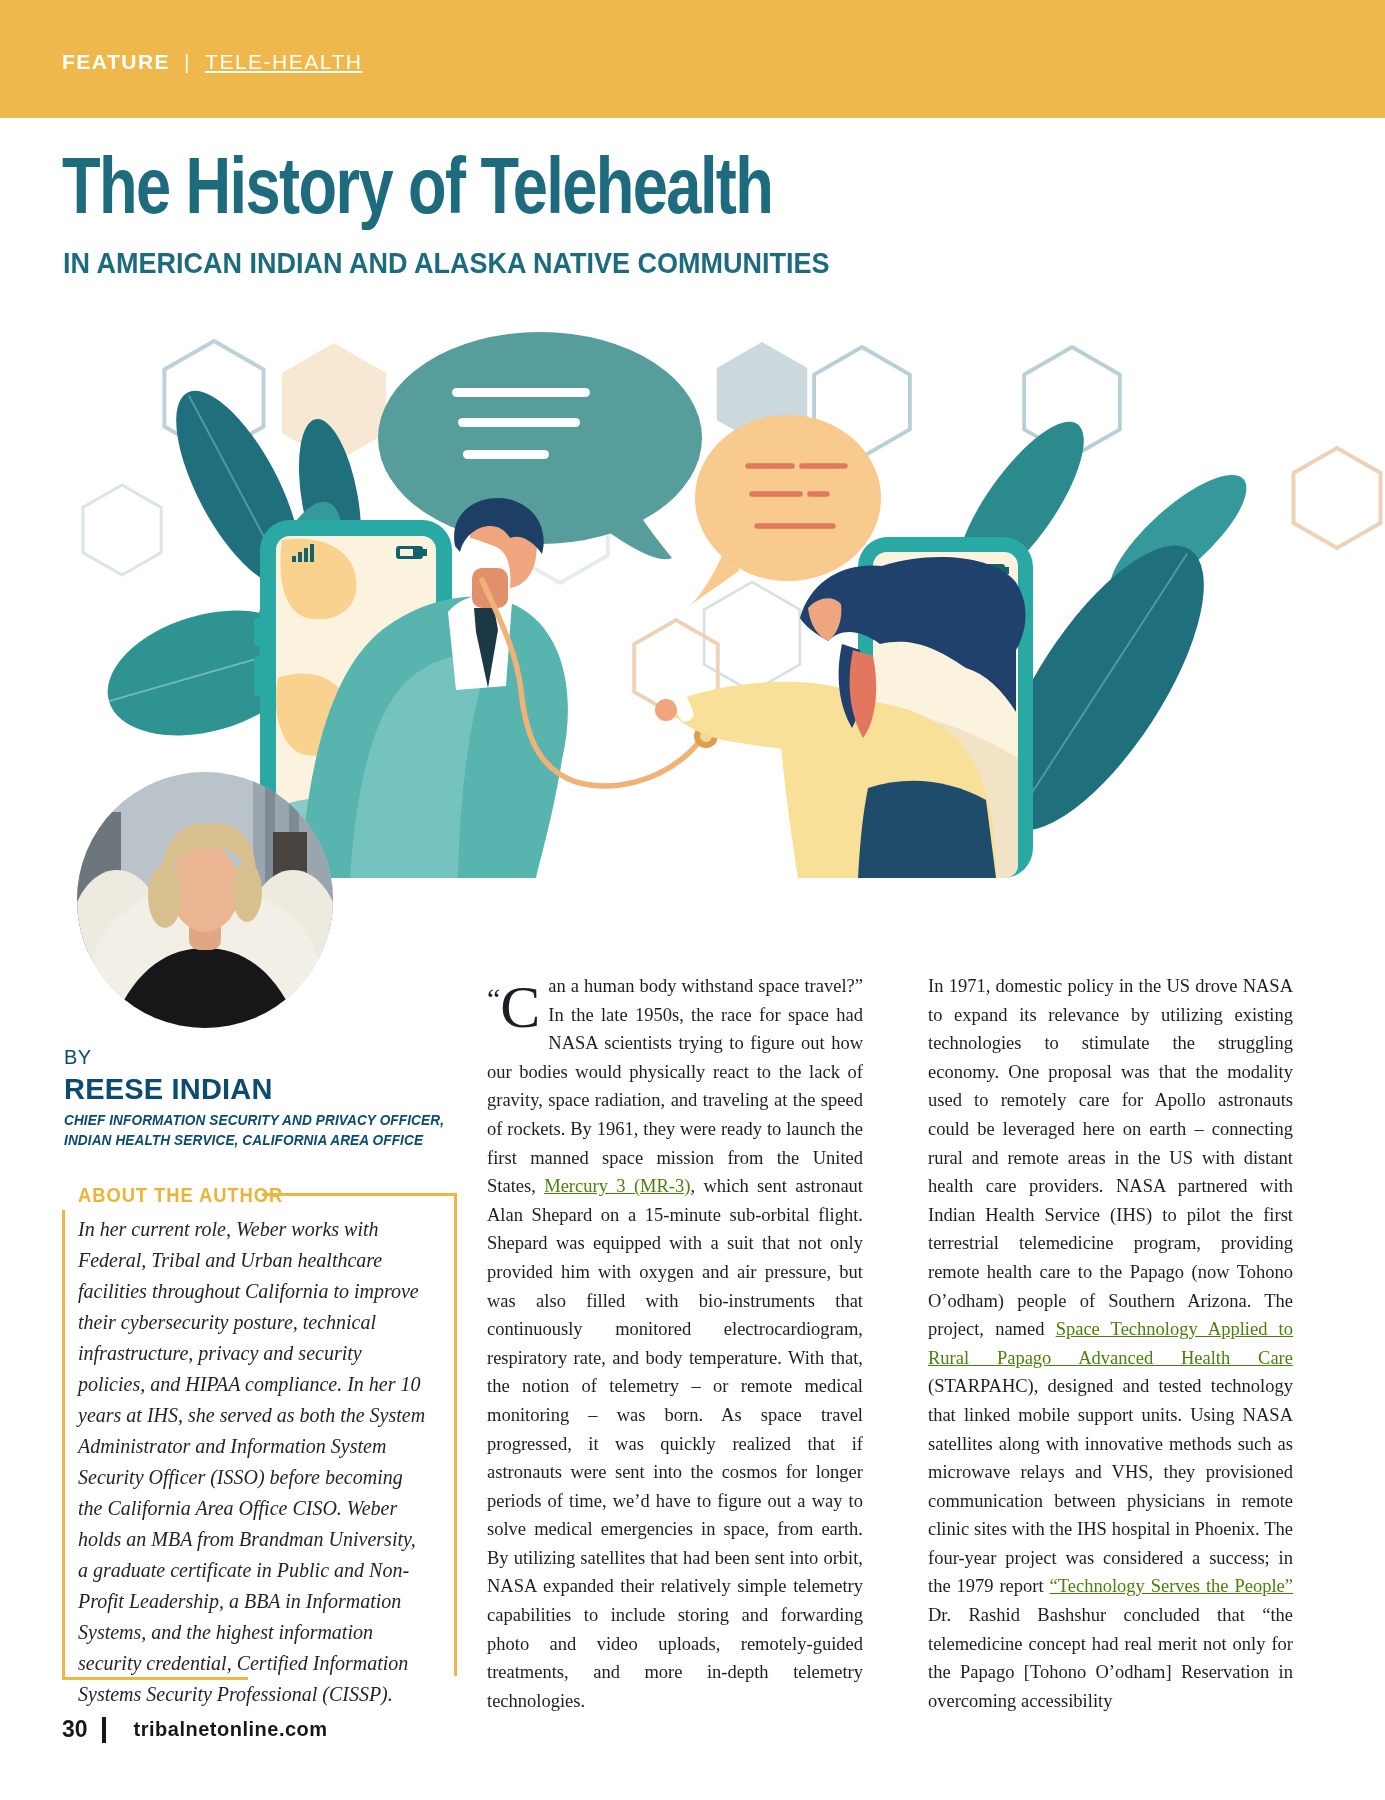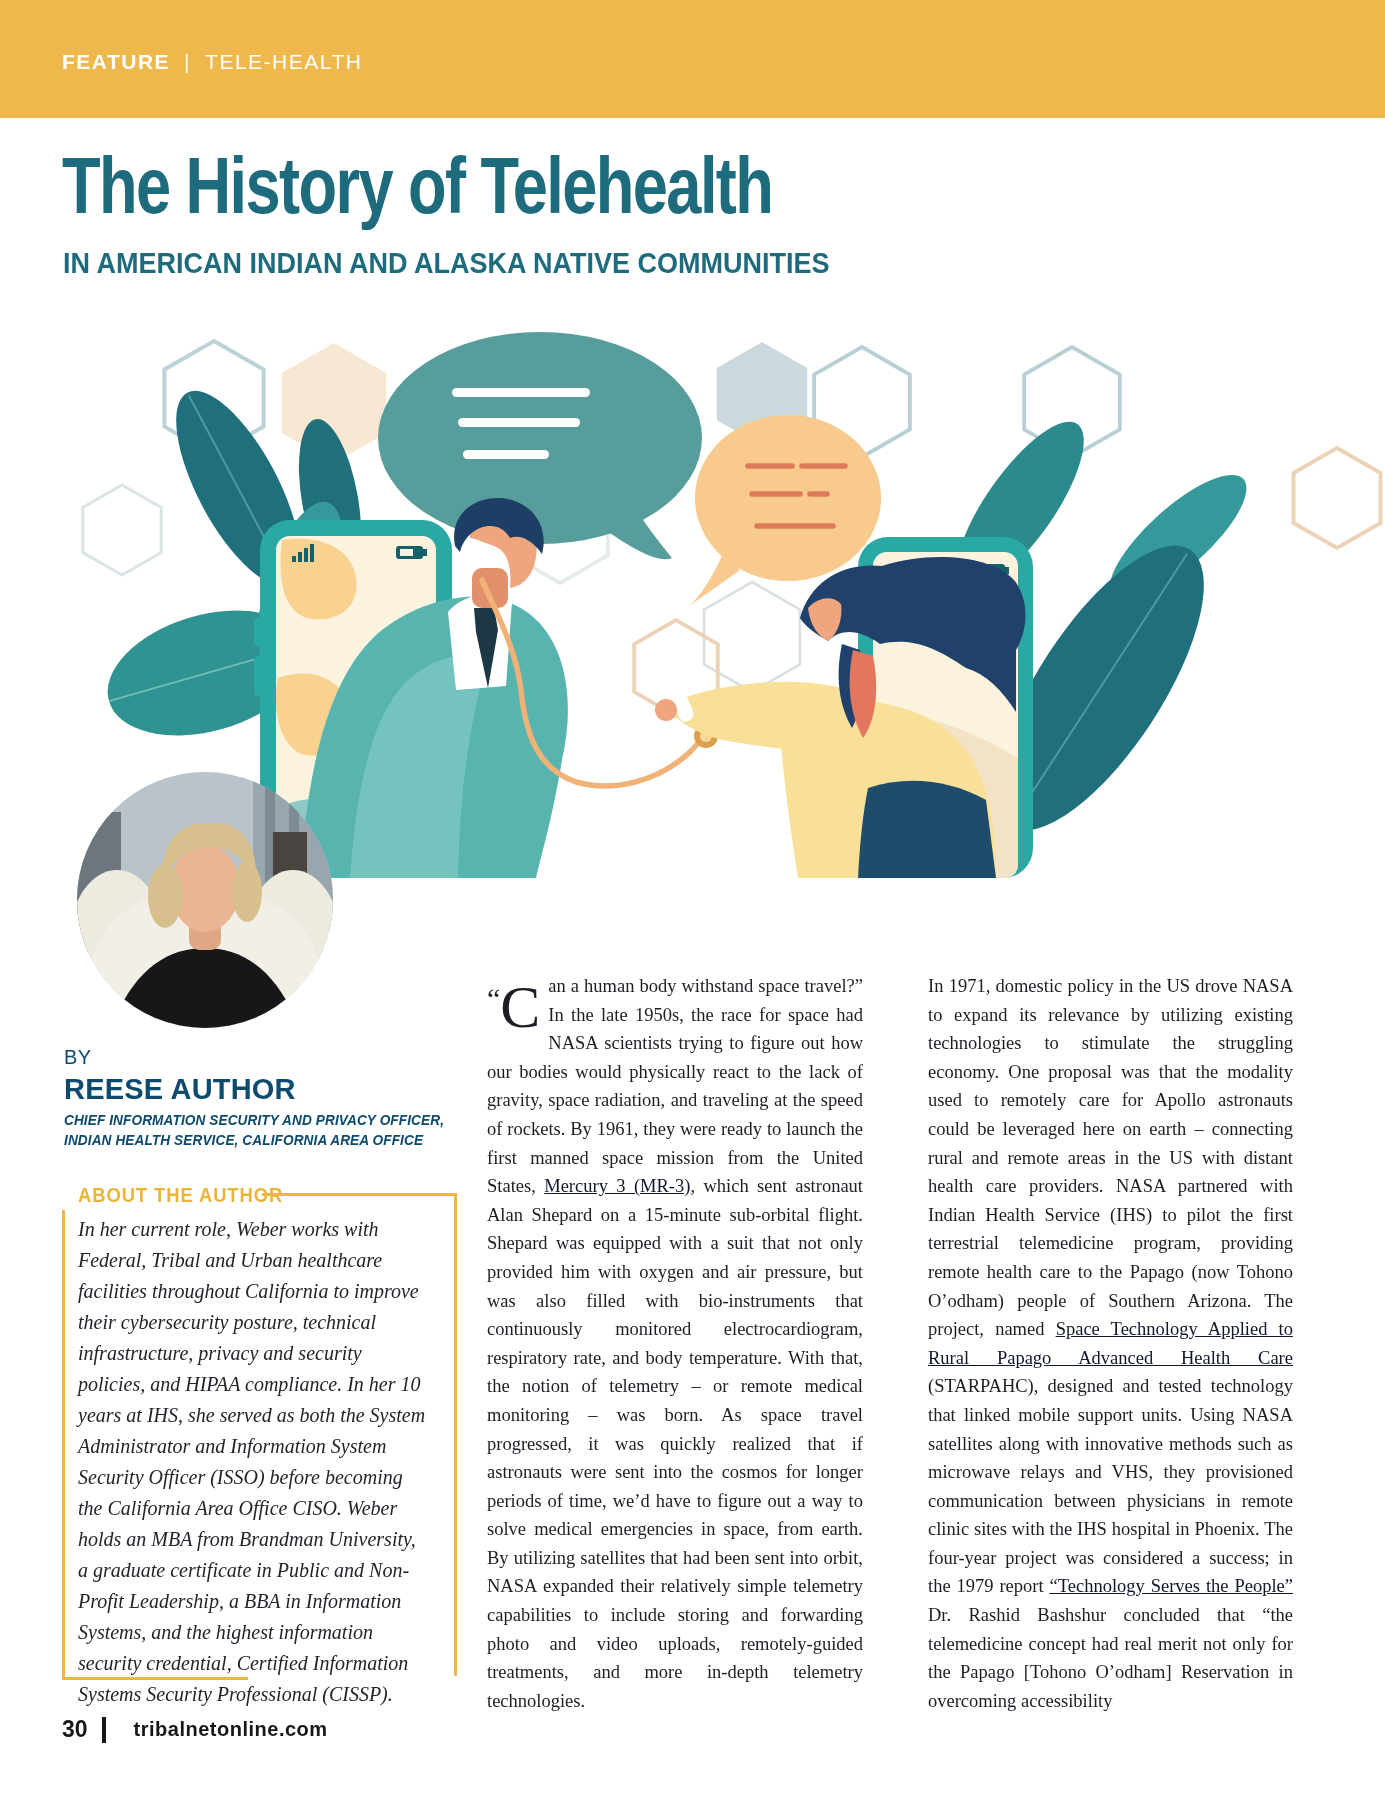--- a/index.html
+++ b/index.html
@@ -4,21 +4,21 @@
 <style>
   html,body{margin:0;padding:0;background:#ffffff;}
   .page{position:relative;width:1385px;height:1800px;background:#ffffff;overflow:hidden;
         font-family:"Liberation Serif", serif;color:#1f1f26;}
 
   
   .topbar{position:absolute;left:0;top:0;width:1385px;height:118px;background:#efb84c;}
   .topbar-inner{position:absolute;left:62px;top:50px;font-family:"Liberation Sans",sans-serif;
                 color:#ffffff;font-size:21px;letter-spacing:1.5px;display:flex;gap:14px;}
   .kicker{font-weight:700;}
-  .topic{font-weight:400;}
+  .topic{font-weight:400;text-decoration:underline;}
   .bar-sep{font-weight:300;opacity:.95;}
 
   
   .title{position:absolute;left:62px;top:146px;font-family:"Liberation Sans",sans-serif;
          font-weight:700;font-size:79px;line-height:1;color:#1e6b7d;letter-spacing:-2px;
          transform:scaleX(.80);transform-origin:left top;white-space:nowrap;}
   .subtitle{position:absolute;left:63px;top:246px;font-family:"Liberation Sans",sans-serif;
             font-weight:700;font-size:30px;color:#1e6b7d;letter-spacing:0px;
             transform:scaleX(.90);transform-origin:left top;white-space:nowrap;}
 
@@ -46,21 +46,21 @@
   .fr-right{left:392px;top:9px;width:3px;height:483px;}
   .fr-left{left:0;top:26px;width:3px;height:470px;}
   .fr-bottom{left:0;top:493px;width:186px;height:3px;}
   .about-text{position:absolute;left:16px;top:30px;width:352px;font-style:italic;font-size:20px;
               line-height:31px;color:#23232b;}
 
   
   .col{position:absolute;top:972px;font-size:18.5px;line-height:28.6px;text-align:justify;color:#1d1d25;}
   .col1{left:487px;width:376px;}
   .col2{left:928px;width:365px;}
-  .link{color:#0f172a;text-decoration:underline;}
+  .link{color:#4d7c0f;text-decoration:underline;}
   .dropcap{float:left;font-size:60px;line-height:46px;padding:4px 8px 0 0;font-weight:400;}
   .dcq{font-size:30px;vertical-align:18px;letter-spacing:-2px;margin-right:2px;}
 
   
   .footer{position:absolute;left:62px;top:1716px;display:flex;align-items:center;gap:14px;
           font-family:"Liberation Sans",sans-serif;color:#17171a;z-index:6;}
   .page-num{font-size:23px;font-weight:700;}
   .f-sep{width:4px;height:26px;background:#17171a;}
   .site{font-size:20px;font-weight:700;letter-spacing:.5px;margin-left:14px;}
 </style>
@@ -209,21 +209,21 @@
       <rect x="112" y="142" width="32" height="36" rx="10" fill="#dfa783"></rect>
       <ellipse cx="128" cy="116" rx="35" ry="44" fill="#eab593"></ellipse>
       <path d="M86,122 C78,68 108,48 130,52 C160,46 184,70 178,114 C172,94 162,82 150,78 C126,70 98,80 92,102 C89,110 87,116 86,122 Z" fill="#d8c08e"></path>
       <ellipse cx="88" cy="124" rx="17" ry="32" fill="#d8c08e"></ellipse>
       <ellipse cx="170" cy="120" rx="15" ry="30" fill="#d8c08e"></ellipse>
     </svg>
   </div>
 
   <div class="byline">
     <div class="by">BY</div>
-    <div class="author-name">REESE AUTHOR</div>
+    <div class="author-name">REESE INDIAN</div>
     <div class="author-role">
       <div>CHIEF INFORMATION SECURITY AND PRIVACY OFFICER,</div>
       <div>INDIAN HEALTH SERVICE, CALIFORNIA AREA OFFICE</div>
     </div>
   </div>
 
   <div class="about">
     <div class="about-heading">ABOUT THE AUTHOR</div>
     <div class="fr fr-top"></div>
     <div class="fr fr-right"></div>

